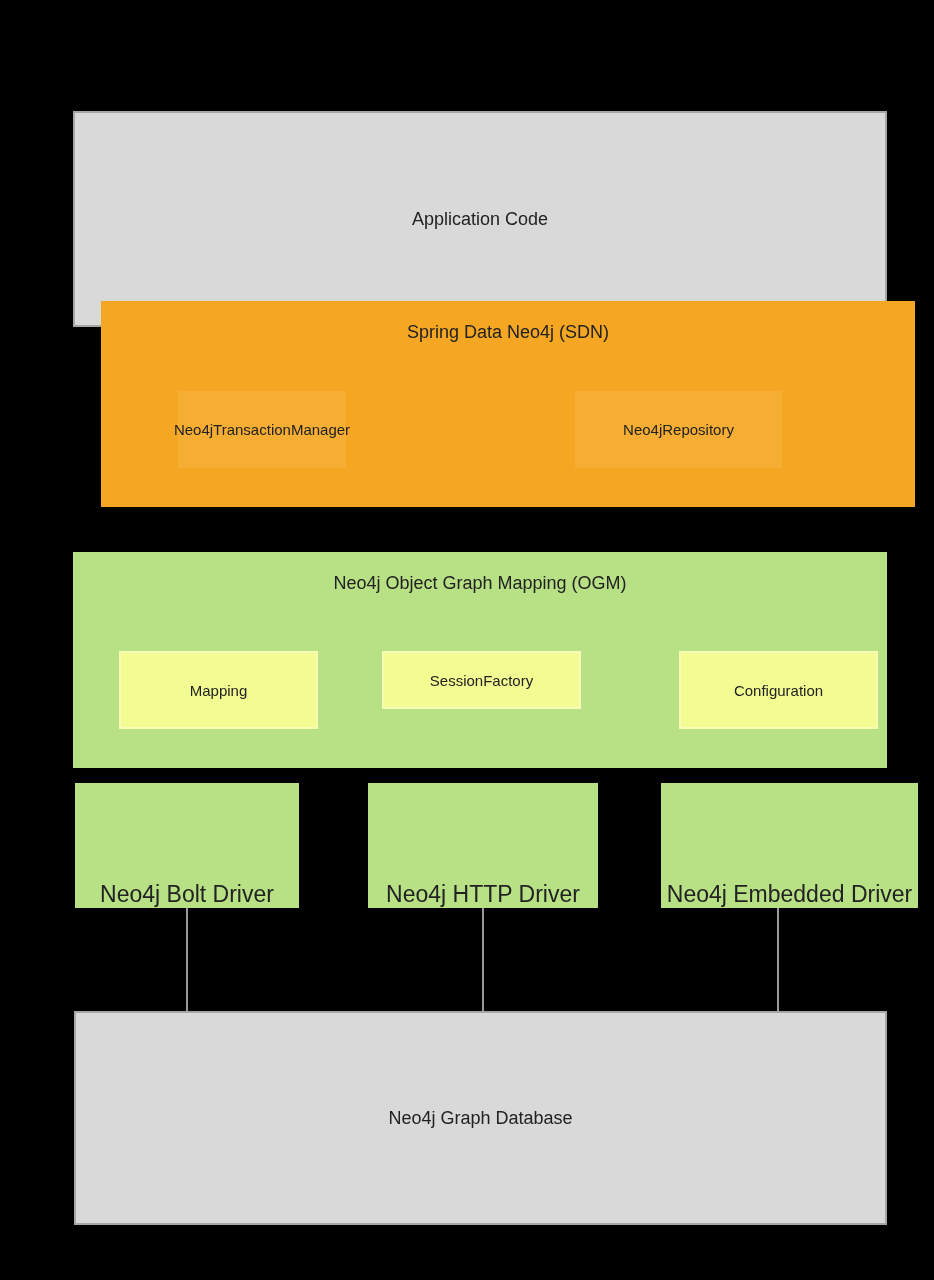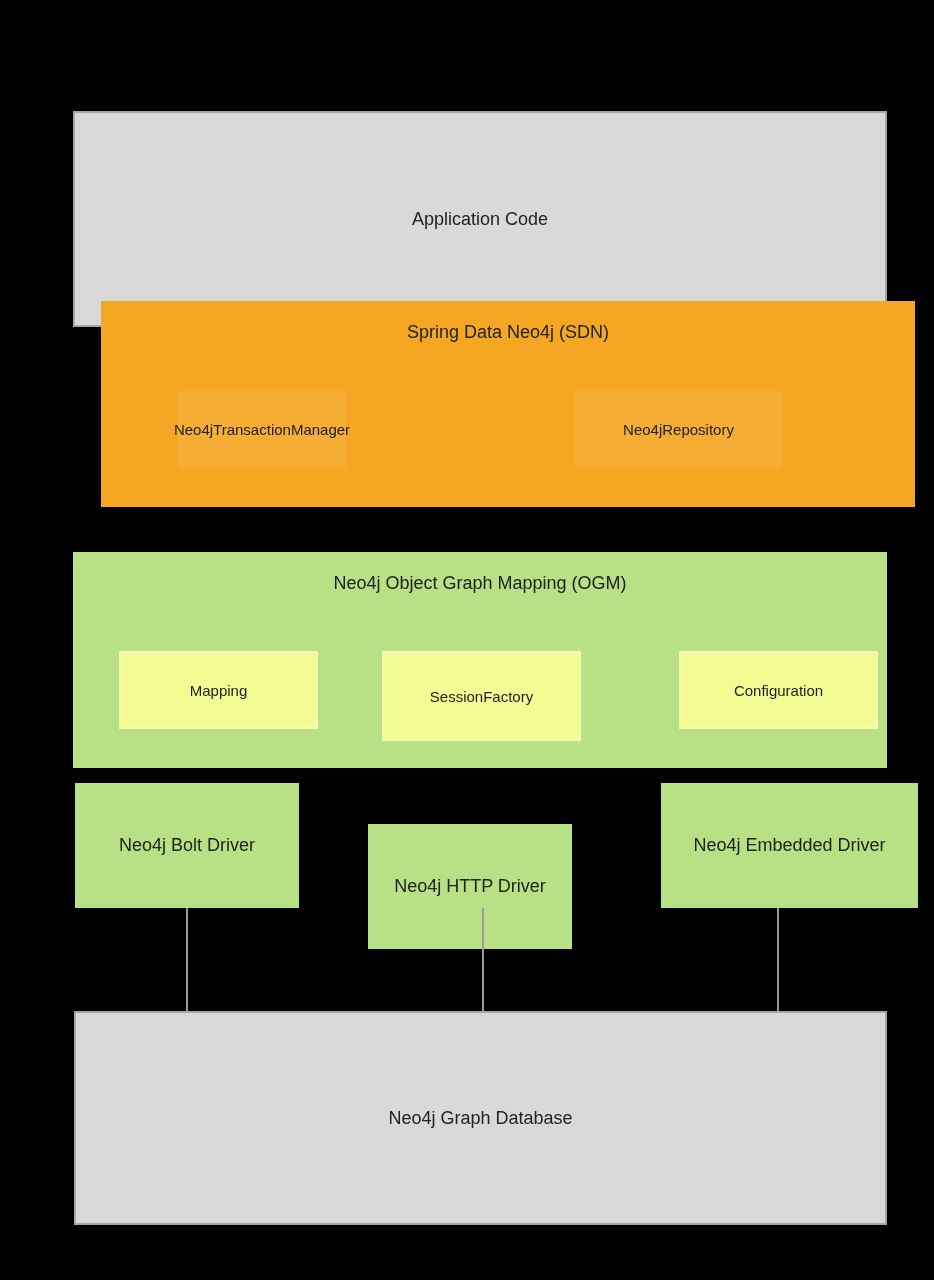--- a/index.html
+++ b/index.html
@@ -33,21 +33,21 @@
   .orange-inner {
     background: var(--orangeinner, #f6ad33);
     font-size: 15px;
   }
   .green-box { background: var(--green, #b8e186); font-size: 18px; }
   .yellow-box {
     background: var(--yellow, #f2fc92);
     border: 2px solid var(--yellowborder, #f8fcb4);
     font-size: 15px;
   }
-  .driver-box { background: var(--green, #b8e186); font-size: 18px; }
+  .driver-box { background: var(--green, #b8e186); font-size: 23px; align-items: flex-end; }
   .connector {
     position: absolute;
     width: 2px;
     background: var(--line, #999);
   }
 </style>
 </head>
 <body>
 
 <div class="box gray-box" style="left:73px; top:71px; width:814px; height:216px;margin-top:40px;">
@@ -63,31 +63,31 @@
 <div class="box orange-inner" style="left:575px; top:391px; width:207px; height:77px;">
   <span>Neo4jRepository</span>
 </div>
 
 <div class="box green-box title-top" style="left:73px; top:552px; width:814px; height:216px;">
   <span>Neo4j Object Graph Mapping (OGM)</span>
 </div>
 <div class="box yellow-box" style="left:119px; top:651px; width:199px; height:78px;">
   <span>Mapping</span>
 </div>
-<div class="box yellow-box" style="left:382px; top:651px; width:199px; height:90px;">
+<div class="box yellow-box" style="left:382px; top:651px; width:199px; height:58px;">
   <span>SessionFactory</span>
 </div>
 <div class="box yellow-box" style="left:679px; top:651px; width:199px; height:78px;">
   <span>Configuration</span>
 </div>
 
 <div class="box driver-box" style="left:75px; top:783px; width:224px; height:125px;">
   <span>Neo4j Bolt Driver</span>
 </div>
-<div class="box driver-box" style="left:368px; top:783px; width:204px; height:125px;margin-top:41px;">
+<div class="box driver-box" style="left:368px; top:783px; width:230px; height:125px;">
   <span>Neo4j HTTP Driver</span>
 </div>
 <div class="box driver-box" style="left:661px; top:783px; width:257px; height:125px;">
   <span>Neo4j Embedded Driver</span>
 </div>
 
 <div class="connector" style="left:186px; top:908px; height:103px;"></div>
 <div class="connector" style="left:482px; top:908px; height:103px;"></div>
 <div class="connector" style="left:777px; top:908px; height:103px;"></div>
 

